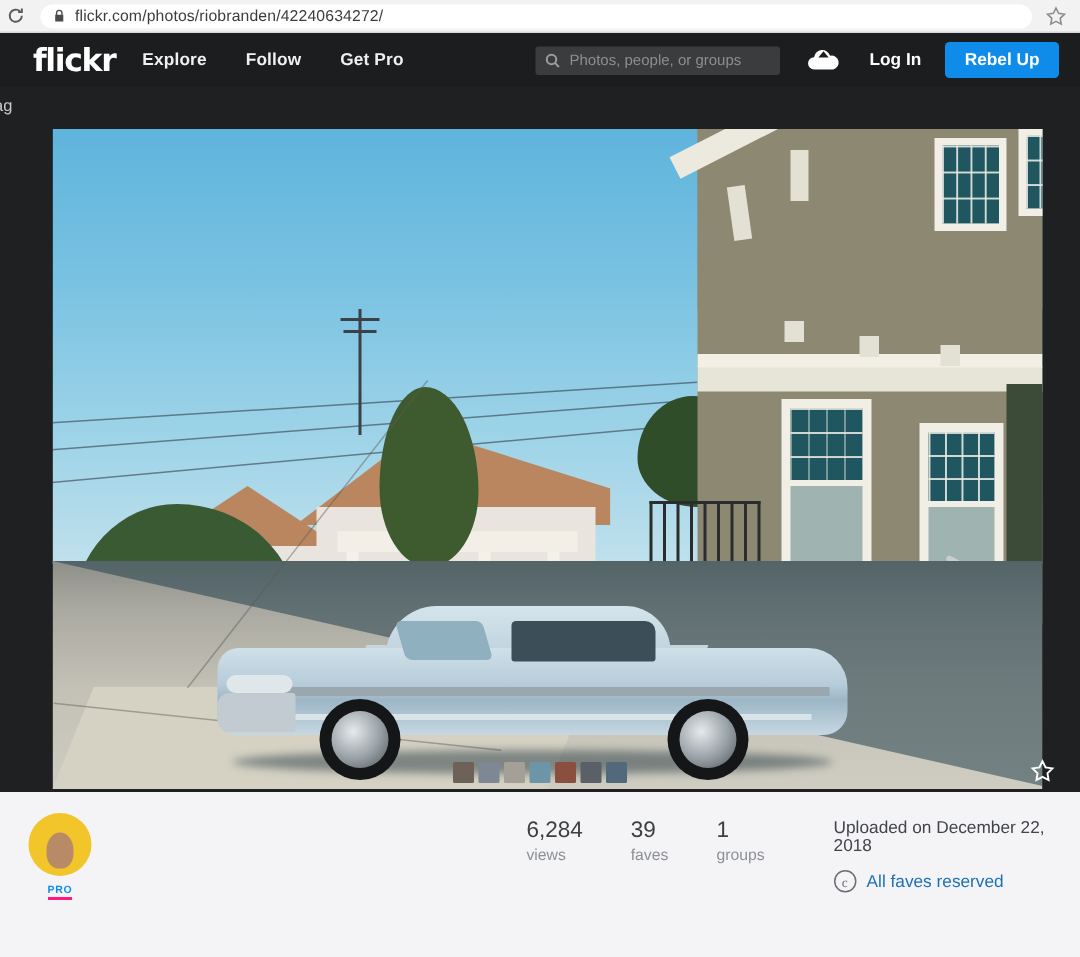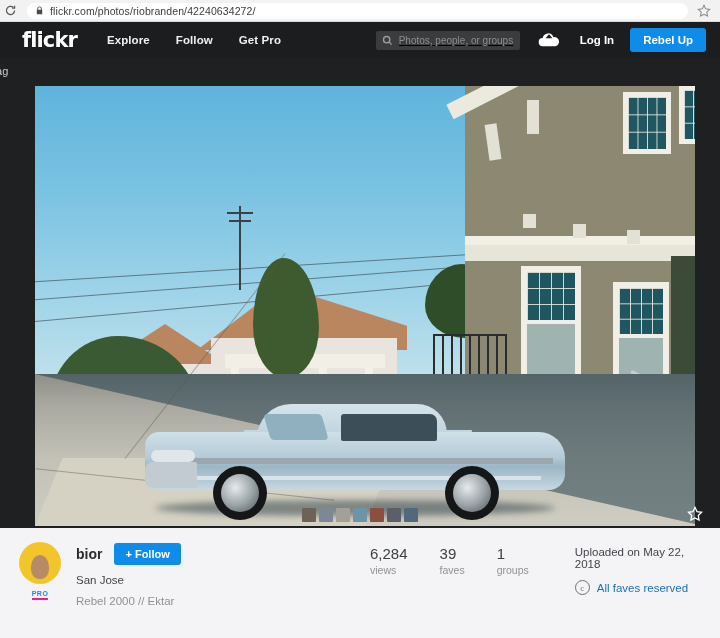--- a/index.html
+++ b/index.html
@@ -52,40 +52,39 @@
     background: #1c1d1f;
     display: flex;
     align-items: center;
     padding: 0 14px 0 22px;
   }
   #flickr-logo {
     font-size: 21px;
     font-weight: bold;
     color: #ffffff;
     letter-spacing: -0.9px;
-    margin-right: 30px;
+    margin-right: 18px;
     font-family: "DejaVu Sans", sans-serif;
   }
   .nav-link {
     font-size: 11.5px;
     color: #f0f0f0;
     margin-right: 26px;
     font-weight: bold;
     letter-spacing: .1px;
     cursor: pointer;
   }
   #nav-spacer { flex: 1 1 auto; }
   #search-box {
-    width: 144px; height: 19px;
+    width: 163px; height: 19px;
     background: #3b3c3e;
     border-radius: 2px;
     display: flex; align-items: center;
     padding: 0 6px;
     margin-right: 18px;
-    text-decoration: underline;
   }
   #search-icon { width: 11px; height: 11px; flex: 0 0 11px; color: #9a9b9d; margin-right: 6px; }
   #search-input {
     border: 0; outline: 0; background: transparent;
     font-size: 10px; color: #cfcfd0;
     font-family: "Liberation Sans", sans-serif;
     width: 100%;
   }
   #search-input::placeholder { color: #8d8e90; }
   #upload-icon { width: 22px; height: 16px; color: #ffffff; margin-right: 20px; cursor: pointer; }
@@ -512,45 +511,37 @@
   </svg>
 </div>
 
 <div id="info-panel">
 
   <div id="owner-block">
     <div id="avatar-col">
       <div id="avatar"></div>
       <div id="pro-badge">PRO</div>
     </div>
-    <div id="owner-text">
-      <div id="owner-row">
-        <span id="owner-name">bior</span>
-        <button id="follow-button">+ Follow</button>
-      </div>
-      <div id="owner-location">San Jose</div>
-      <div id="photo-caption">Rebel 2000 // Ektar</div>
-    </div>
   </div>
 
   <div id="stats-block">
     <div class="stat">
       <div class="stat-num">6,284</div>
       <div class="stat-label">views</div>
     </div>
     <div class="stat">
       <div class="stat-num">39</div>
       <div class="stat-label">faves</div>
     </div>
     <div class="stat">
       <div class="stat-num">1</div>
       <div class="stat-label">groups</div>
     </div>
   </div>
 
   <div id="meta-block">
-    <div id="upload-date">Uploaded on May 22, 2018</div>
+    <div id="upload-date">Uploaded on December 22, 2018</div>
     <div id="license-row">
       <div id="cc-icon">c</div>
       <span id="license-text">All faves reserved</span>
     </div>
   </div>
 </div>
 
 </body></html>

